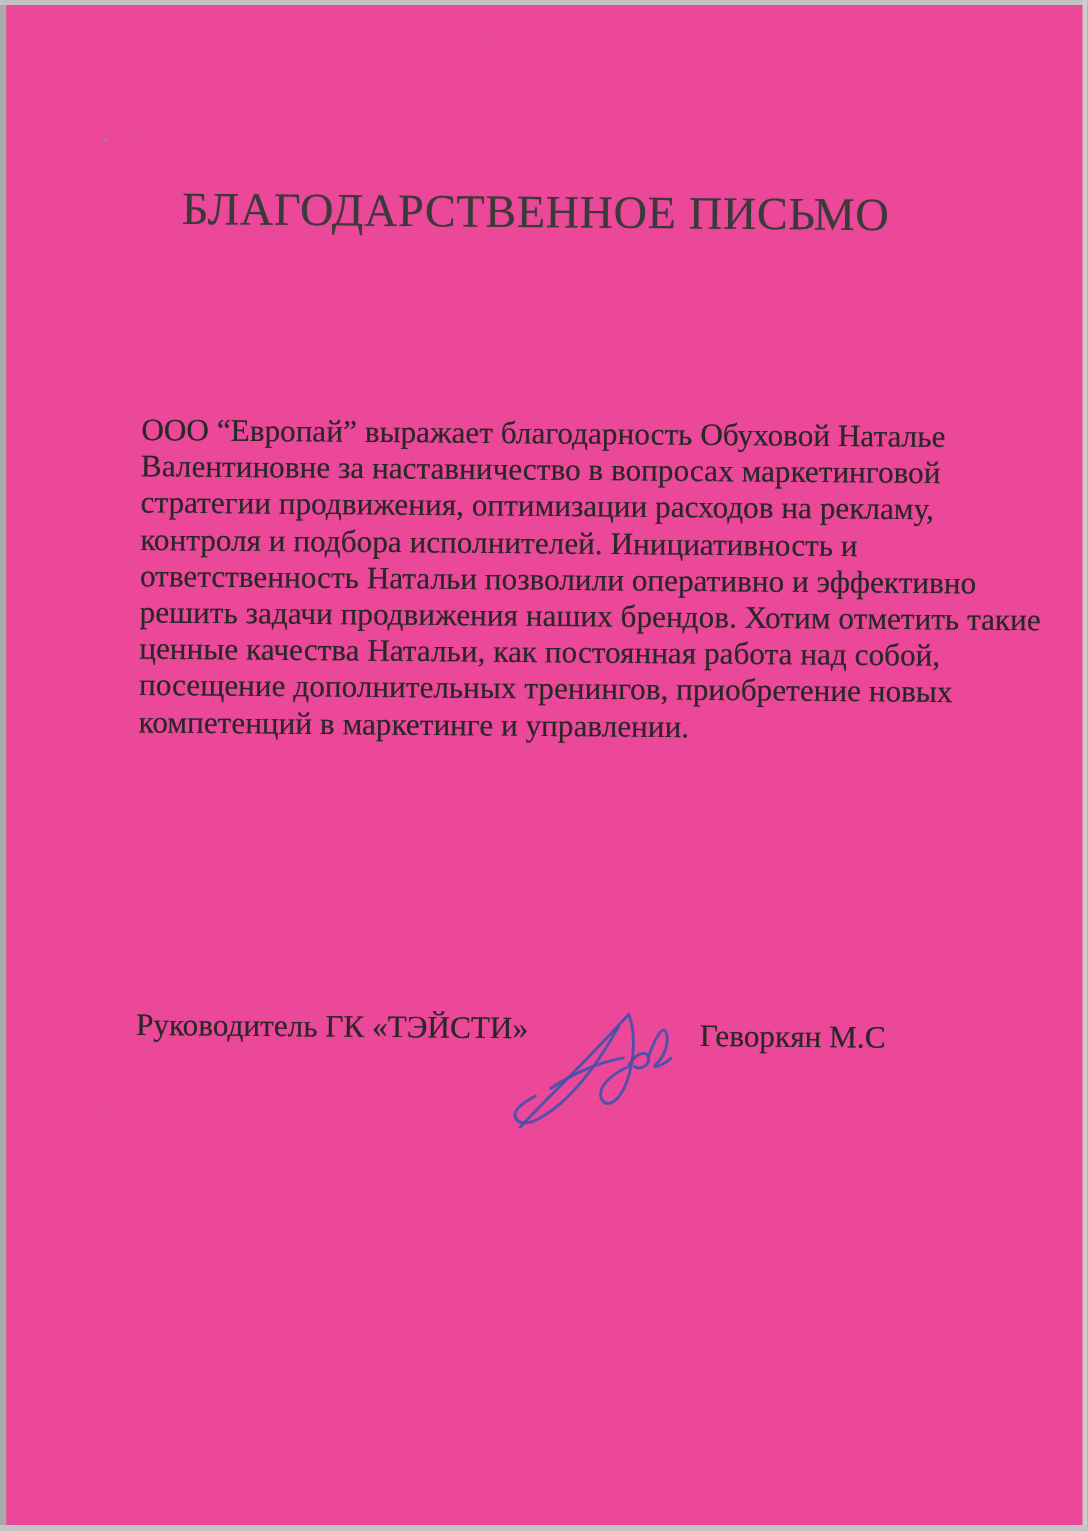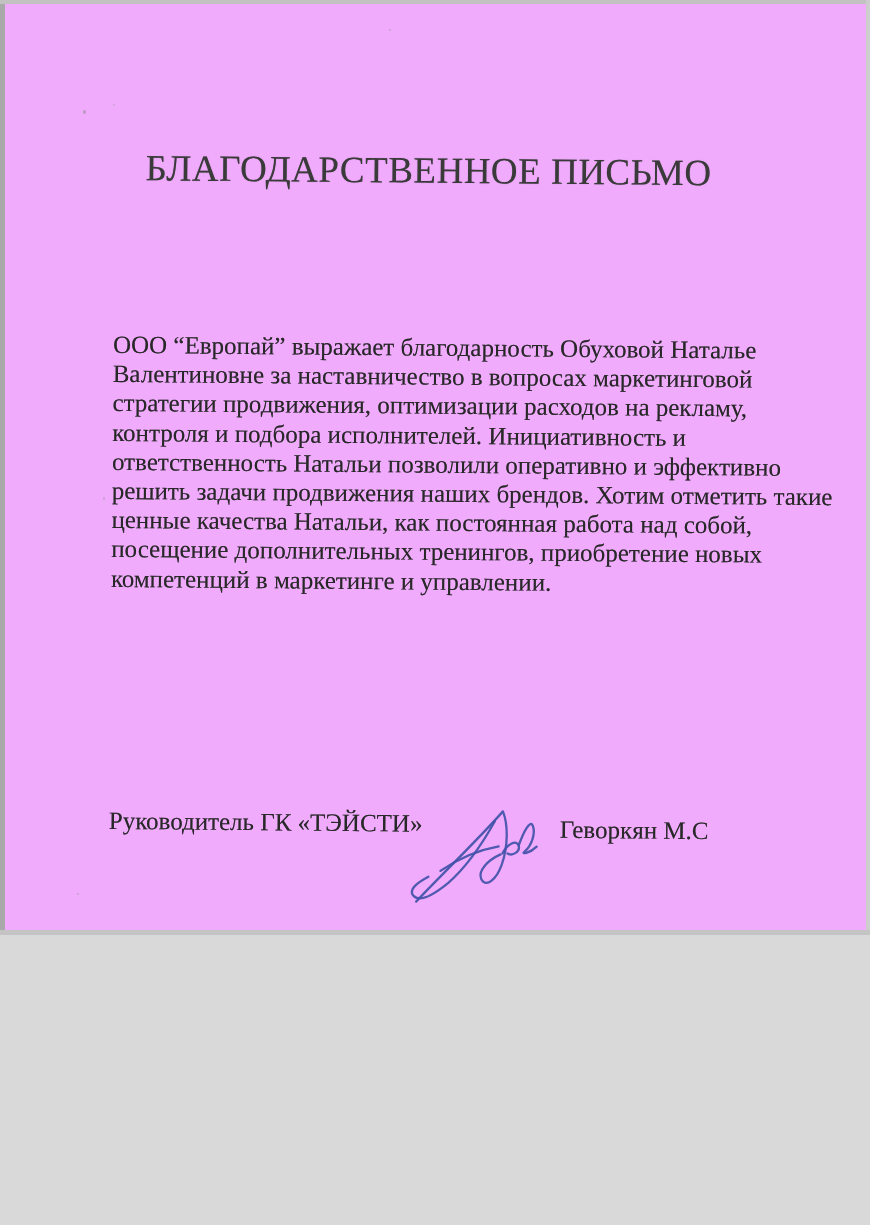--- a/index.html
+++ b/index.html
@@ -4,22 +4,22 @@
 <style>
   html, body {
     margin: 0;
     padding: 0;
     background: #d9d9d9;
     font-family: "Liberation Serif", "DejaVu Serif", serif;
   }
   .scan {
     position: relative;
     width: 870px;
-    height: 935px;
-    background: #f0abfc;
+    height: 1225px;
+    background: #ec4899;
     overflow: hidden;
   }
   
   .edge { position: absolute; }
   .edge-left   { left: 0; top: 0; width: 5px; height: 100%; background: #a9a9a9; }
   .edge-top    { left: 0; top: 0; width: 100%; height: 4px; background: #c2c2c2; }
   .edge-right  { right: 0; top: 0; width: 4px; height: 100%; background: #cdcdcd; }
   .edge-bottom { left: 0; bottom: 0; width: 100%; height: 5px; background: #c4c4c4; }
 
   

